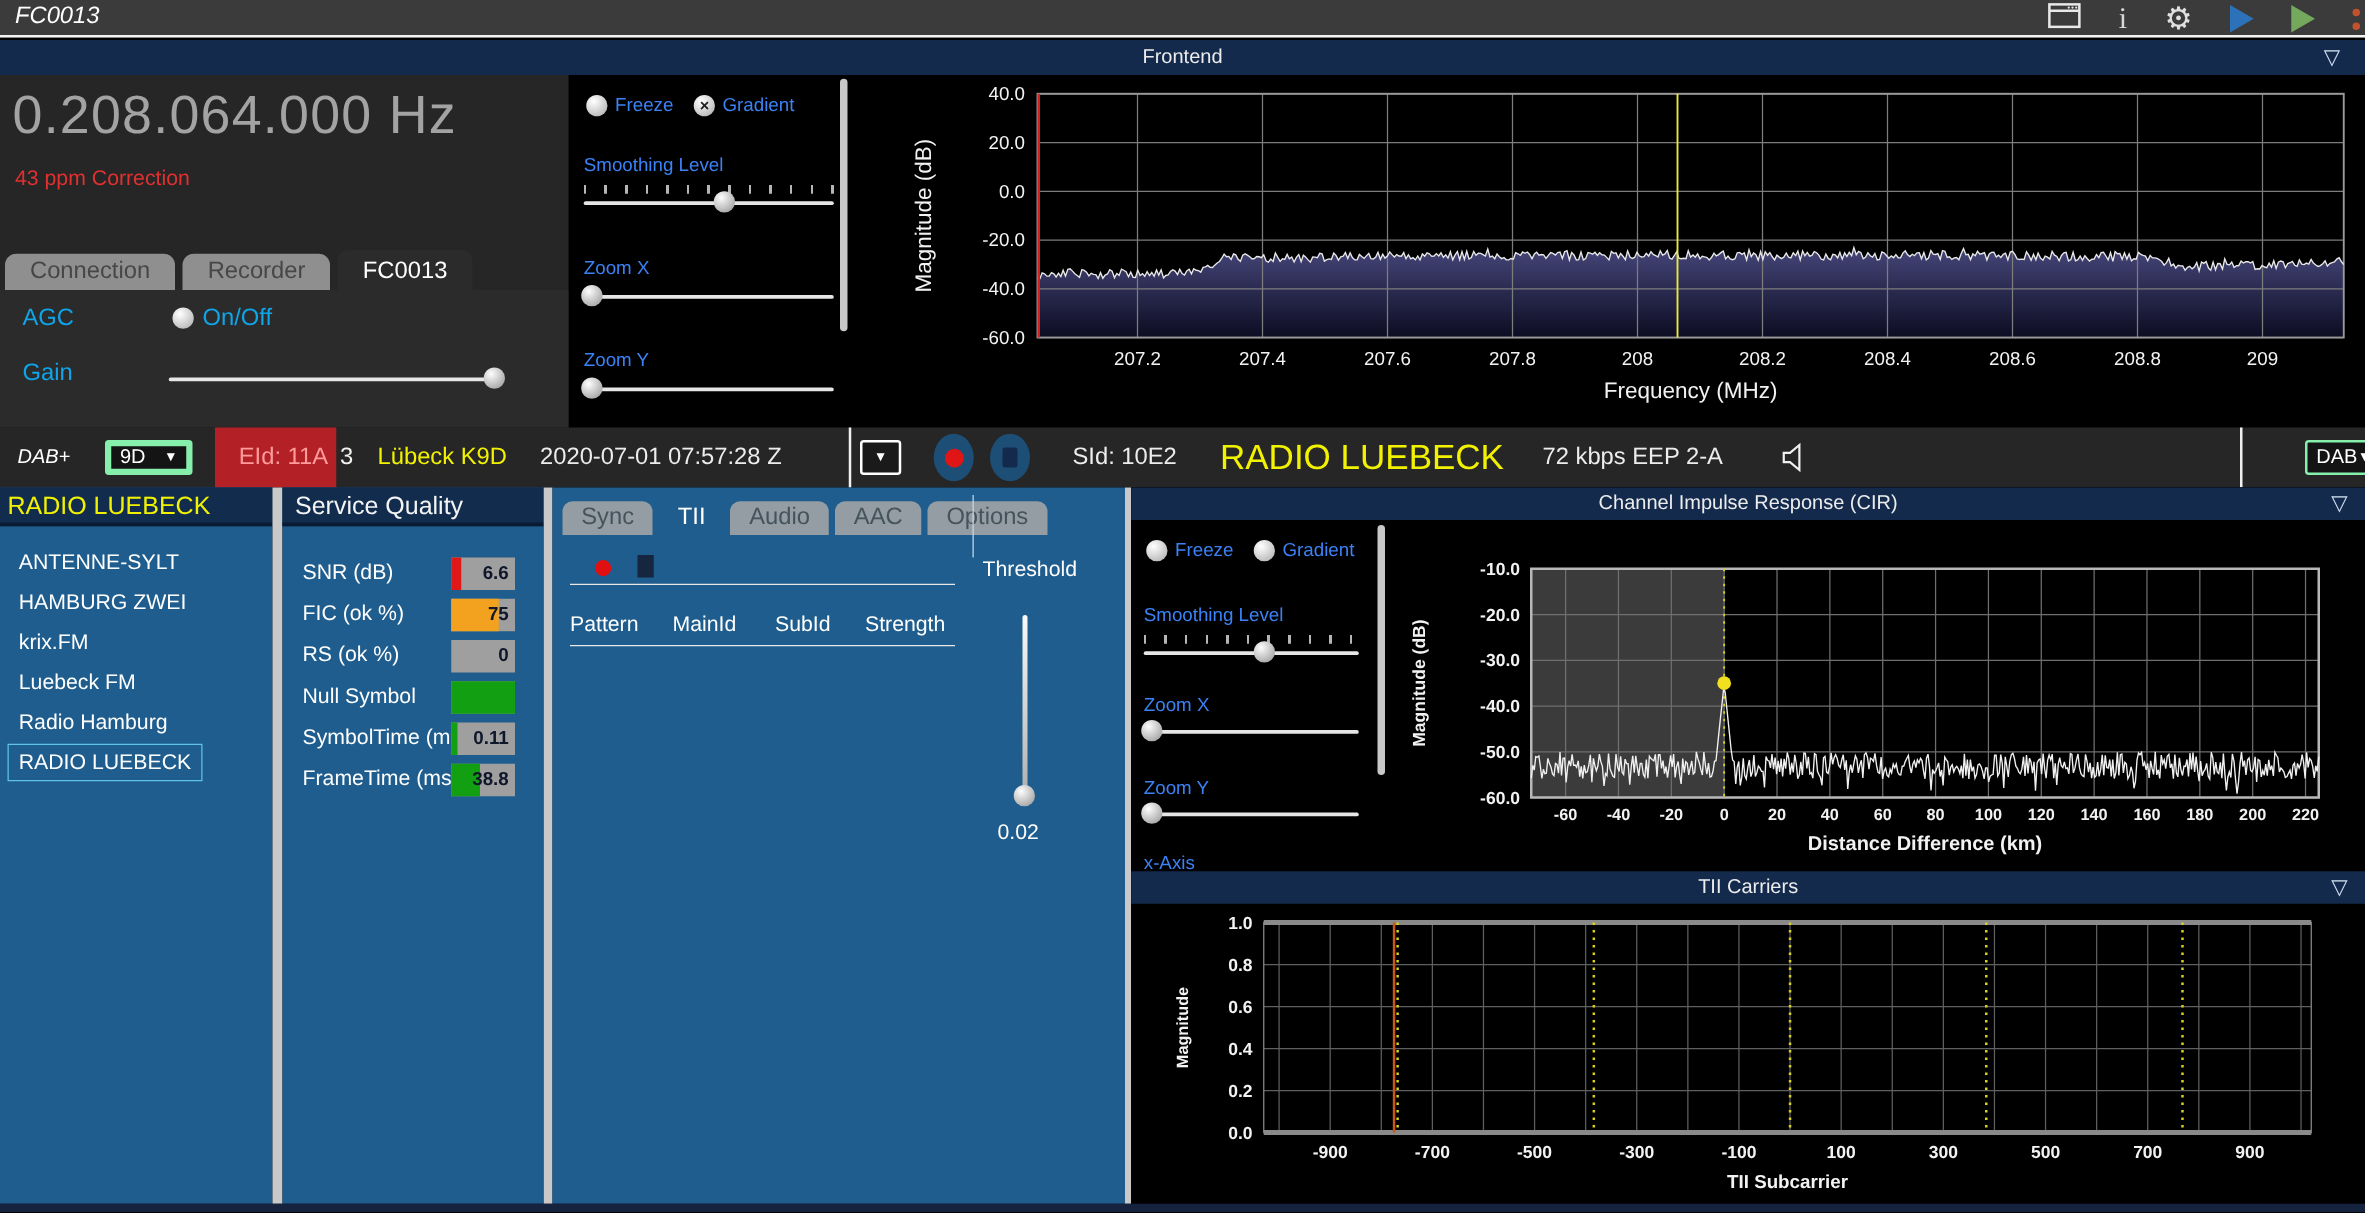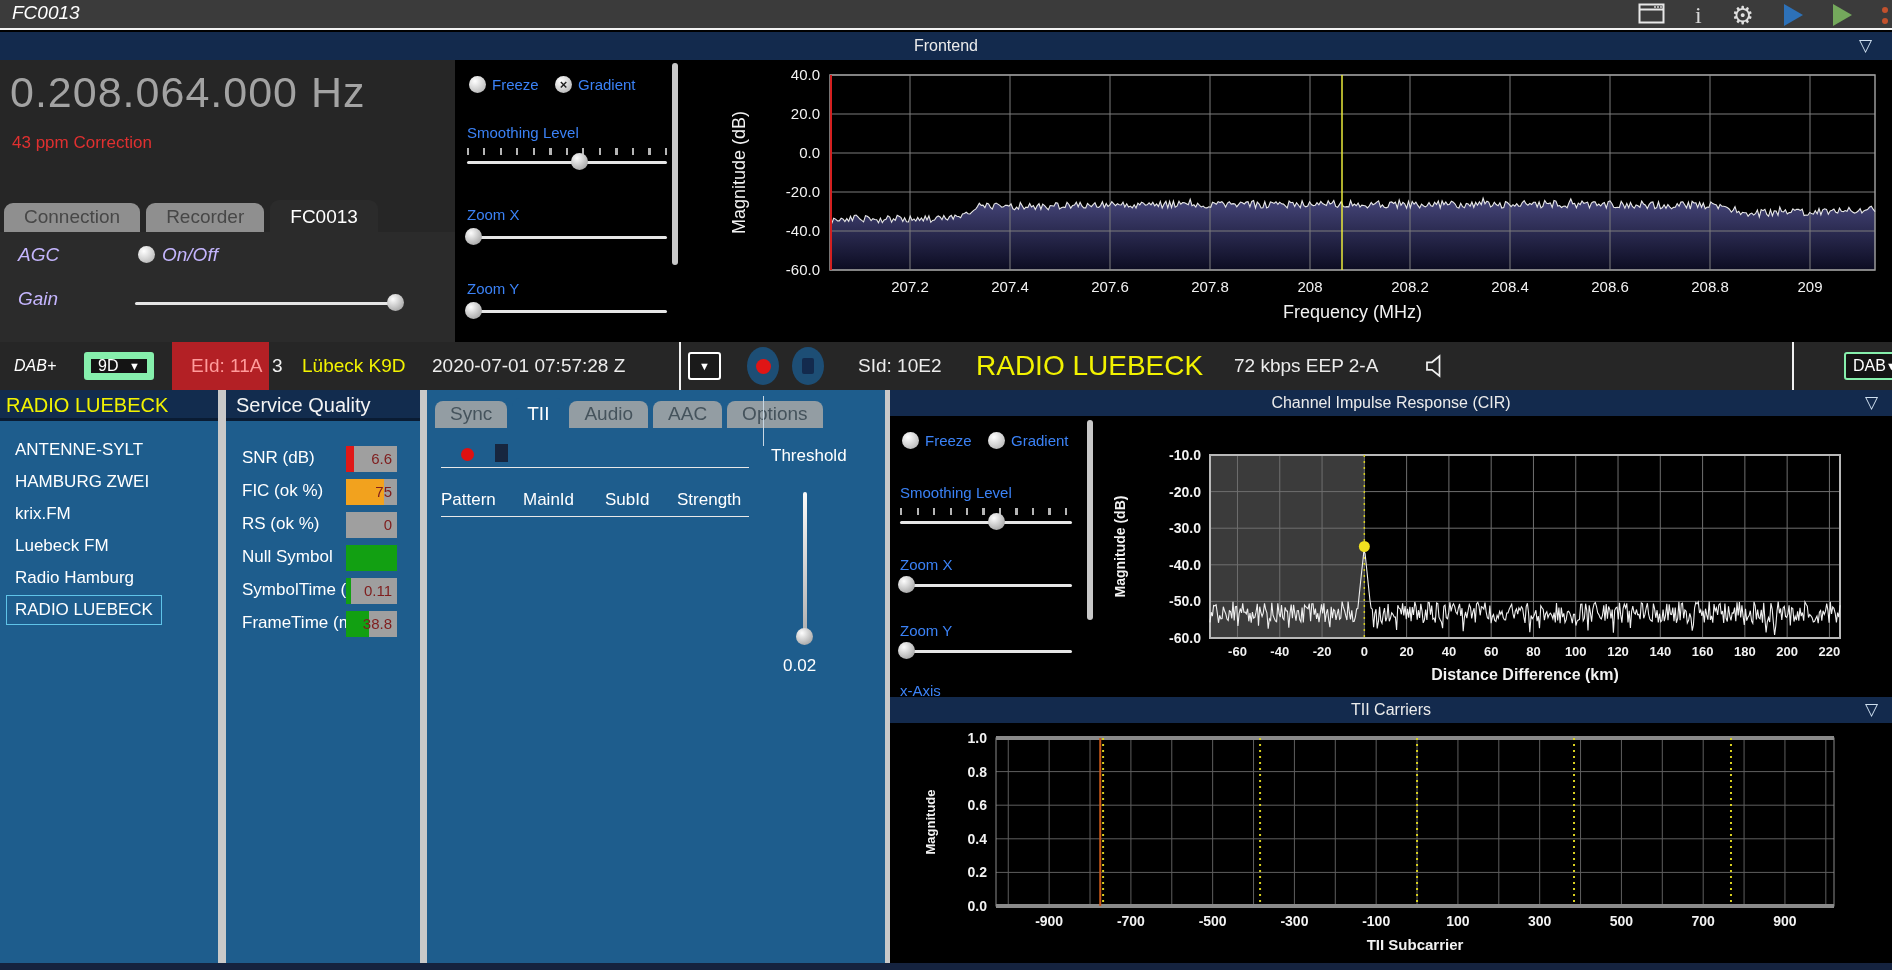--- a/index.html
+++ b/index.html
@@ -24,37 +24,37 @@
 
   
   .top-section { position:absolute; top:60px; left:0; width:1892px; height:282px; background:#000; }
   .freq-panel { position:absolute; left:0; top:0; width:455px; height:282px; background:#262626; }
   .freq-value { padding:8px 0 0 10px; color:#a3a3a3; font-size:43px; letter-spacing:1px; }
   .ppm { padding:16px 0 0 12px; color:#e03030; font-size:17px; }
   .tabs-row { position:absolute; left:4px; top:137px; height:35px; display:flex; gap:6px; align-items:flex-end; }
   .tab { background:#8f8f8f; color:#474747; font-size:19px; padding:3px 20px 4px; border-radius:9px 9px 0 0; }
   .tab.active { background:#2b2b2b; color:#fff; padding-top:6px; }
   .tab-content { position:absolute; left:0; top:172px; width:455px; height:110px; background:#2b2b2b; }
-  .ctl-label { position:absolute; color:#c4b5fd; font-size:19px;font-style:italic; }
+  .ctl-label { position:absolute; color:#0ea5e9; font-size:19px; }
   .radio { position:absolute; width:17px; height:17px; border-radius:50%; background:radial-gradient(circle at 35% 30%, #ffffff, #a8a8a8); }
   .chk { position:absolute; width:17px; height:17px; border-radius:50%; background:radial-gradient(circle at 35% 30%, #ffffff, #a8a8a8); text-align:center; font-size:13px; font-weight:bold; color:#1d1d1d; line-height:17px; }
   .slider-track { position:absolute; height:3px; background:#e6e6e6; border-radius:2px; }
   .slider-handle { position:absolute; top:-8px; width:17px; height:17px; border-radius:50%; background:radial-gradient(circle at 35% 30%, #fdfdfd, #909090); }
   .ticks { position:absolute; height:7px; background-image:repeating-linear-gradient(90deg,#b5b5b5 0 2px, transparent 2px 16.5px); }
   .vscroll { position:absolute; width:6px; background:#c8c8c8; border-radius:3px; }
 
   .frontend-ctrl { position:absolute; left:455px; top:0; width:235px; height:282px; background:#000; }
   .sm-label { position:absolute; color:#3b82f6; font-size:15px; }
   .spectrum-wrap { position:absolute; left:690px; top:0; width:1202px; height:280px; }
 
   
   .dab-bar { position:absolute; top:342px; left:0; right:0; height:48px; background:#262626; }
   .dab-bar > div, .dab-bar > span { position:absolute; }
   .dab-mode { left:14px; top:0; color:#fff; font-size:16px; font-style:italic; line-height:48px; }
-  .dd { background:#141414; border:7px solid #86efac; border-radius:3px; color:#fff; font-size:16px; display:flex; align-items:center; justify-content:space-between; padding:0 7px; }
+  .dd { background:#141414; border:5px solid #86efac; border-radius:3px; color:#fff; font-size:16px; display:flex; align-items:center; justify-content:space-between; padding:0 7px; }
   .dd .arr { font-size:11px; color:#fff; }
   .eid-box { left:172px; top:0; width:97px; height:48px; background:#b32025; color:#ff9b9b; font-size:19px; line-height:48px; padding-left:19px; }
   .eid-tail { left:272px; top:0; color:#f2f2f2; font-size:19px; line-height:48px; }
   .ensemble { left:302px; top:0; color:#f2f200; font-size:19px; line-height:48px; }
   .datetime { left:432px; top:0; color:#ececec; font-size:19px; line-height:48px; }
   .bar-vline { top:0; width:2px; height:48px; background:#f0f0f0; }
   .mini-dd { left:688px; top:10px; width:33px; height:28px; background:#1a1a1a; border:2px solid #fff; border-radius:3px; color:#fff; font-size:11px; text-align:center; line-height:24px; }
   .oval-btn { top:5px; width:32px; height:38px; border-radius:50%; background:#1d4e75; display:flex; align-items:center; justify-content:center; }
   .rec-inner { width:15px; height:15px; border-radius:50%; background:#e01515; }
   .stop-inner { width:12px; height:16px; border-radius:2px; background:#132a4d; }
@@ -62,37 +62,37 @@
   .service-name { left:976px; top:0; color:#f2f200; font-size:28px; line-height:48px; }
   .bitrate { left:1234px; top:0; color:#ececec; font-size:19px; line-height:48px; }
   .speaker { left:1422px; top:9px; }
 
   
   .lower { position:absolute; top:390px; left:0; width:1892px; height:573px; display:flex; }
   .col-services { width:218px; background:#1e5d8d; }
   .col-div { width:8px; background:#c9c9c9; }
   .col-div.d2 { width:7px; }
   .col-div.thin { width:5px; }
-  .col-sq { width:194px; background:#1e5d8d; }
+  .col-sq { width:209px; background:#1e5d8d; }
   .col-tii { width:458px; background:#1e5d8d; position:relative; }
   .col-right { flex:1; background:#000; display:flex; flex-direction:column; }
 
   .panel-hdr { height:31px; background:#122c4e; border-bottom:3px solid #0a1c33; }
   .svc-hdr-text { color:#f2f200; font-size:20px; line-height:31px; padding-left:6px; }
   .sq-hdr-text { color:#f4f4f4; font-size:20px; line-height:31px; padding-left:10px; }
   .svc-list { padding-top:12px; }
   .service-item { width:max-content; color:#fff; font-size:17px; margin:2px 0 2px 6px; padding:4px 8px; border:1px solid transparent; }
   .service-item.selected { border:1px solid #5fc3e8; }
 
   .sq-rows { padding-top:22px; position:relative; }
   .sq-row { position:relative; height:33px; }
   .sq-label { position:absolute; left:16px; top:5px; color:#fff; font-size:17px; }
   .sq-bar { position:absolute; right:23px; top:3px; width:51px; height:26px; background:#9f9f9f; }
   .sq-fill { position:absolute; left:0; top:0; bottom:0; }
-  .sq-val { position:absolute; right:5px; top:0; color:#7f1d1d; font-size:15px; line-height:26px; }
+  .sq-val { position:absolute; right:5px; top:0; color:#0f172a; font-size:15px; line-height:26px;font-weight:bold; }
 
   .tii-tabs { display:flex; gap:5px; padding:8px 0 0 8px; align-items:flex-end; }
   .tii-tab { background:#939da3; color:#45535c; font-size:19px; padding:2px 15px 3px; border-radius:8px 8px 0 0; }
   .tii-tab.active { background:#1e5d8d; color:#fff; padding-top:5px; }
   .rec-dot { position:absolute; left:34px; top:58px; width:13px; height:13px; border-radius:50%; background:#e01010; }
   .rec-square { position:absolute; left:68px; top:54px; width:13px; height:18px; background:#17263f; }
   .tii-hline { position:absolute; left:14px; top:77px; width:308px; height:1px; background:#e8e8e8; }
   .tii-vline { position:absolute; left:336px; top:6px; width:1px; height:50px; background:#c7d7e4; }
   .threshold-label { position:absolute; left:344px; top:56px; color:#fff; font-size:17px; }
   .tii-col-hdr { position:absolute; top:100px; color:#fff; font-size:17px; }

